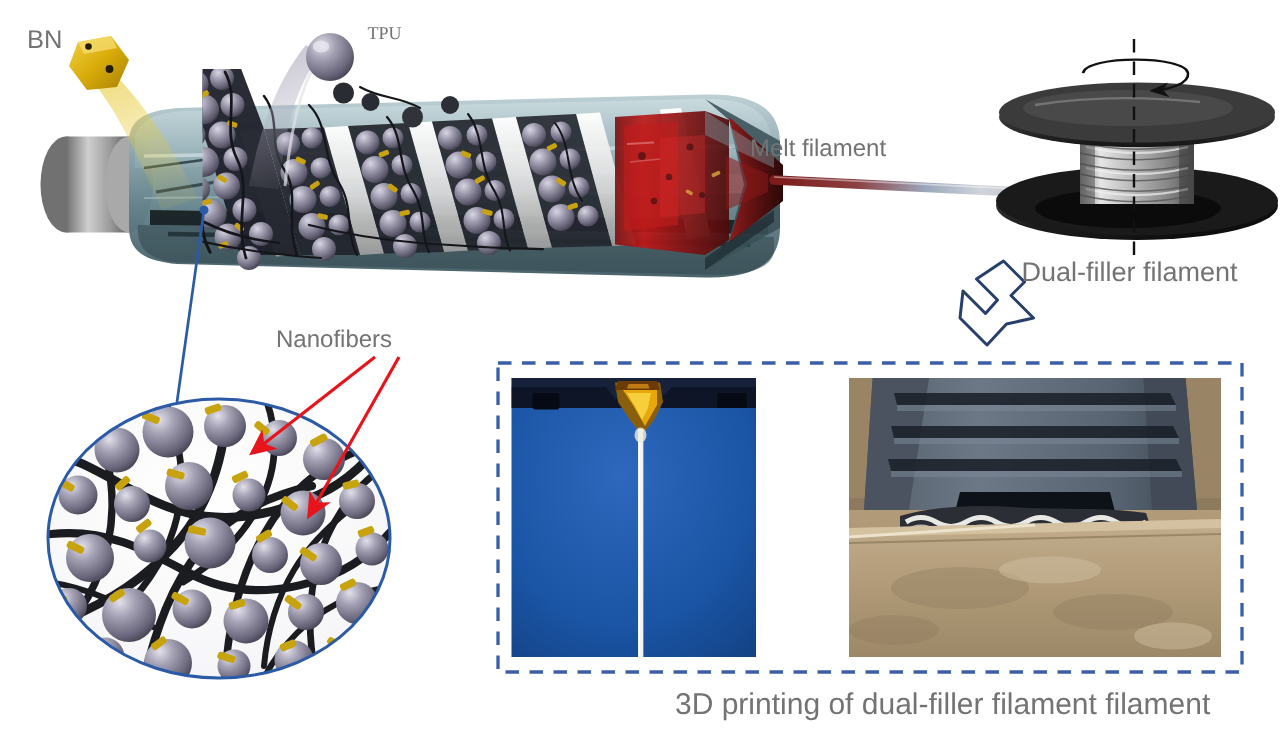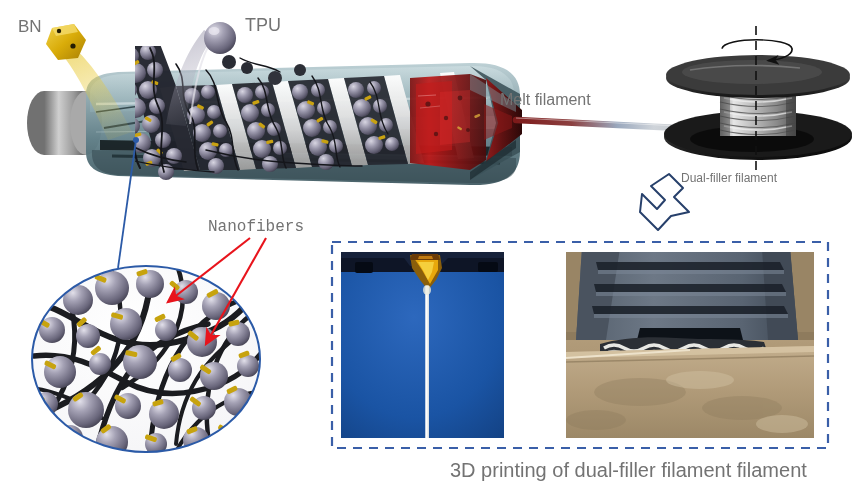--- a/index.html
+++ b/index.html
@@ -4,24 +4,24 @@
 <style>
   html,body{margin:0;padding:0;background:#ffffff;}
   body{
     width:857px;height:498px;position:relative;overflow:hidden;
     font-family:"Liberation Sans","DejaVu Sans",sans-serif;
     color:#231f20;
   }
   .fig{position:absolute;left:0;top:0;width:857px;height:498px;}
   .lbl{position:absolute;white-space:nowrap;line-height:1;color:#737373;}
   #lbl-bn{left:18px;top:18px;font-size:17px;}
-  #lbl-tpu{left:245px;top:16px;font-size:18px;}
+  #lbl-tpu{left:245px;top:16px;font-size:12px;font-family:Liberation Serif, serif;}
   #lbl-melt{left:500px;top:92px;font-size:16px;}
-  #lbl-spoolname{left:681px;top:172px;font-size:12px;}
-  #lbl-nano{left:208px;top:219px;font-size:16px;font-family:Liberation Mono, monospace;}
+  #lbl-spoolname{left:681px;top:172px;font-size:18px;}
+  #lbl-nano{left:184px;top:219px;font-size:16px;}
   #lbl-caption{left:450px;top:460px;font-size:20px;}
   svg{display:block;}
 </style>
 </head>
 <body>
 
 <svg class="fig" viewBox="0 0 857 498">
   <defs>
 
     <linearGradient id="gBarrel" x1="0" y1="0" x2="0" y2="1">

